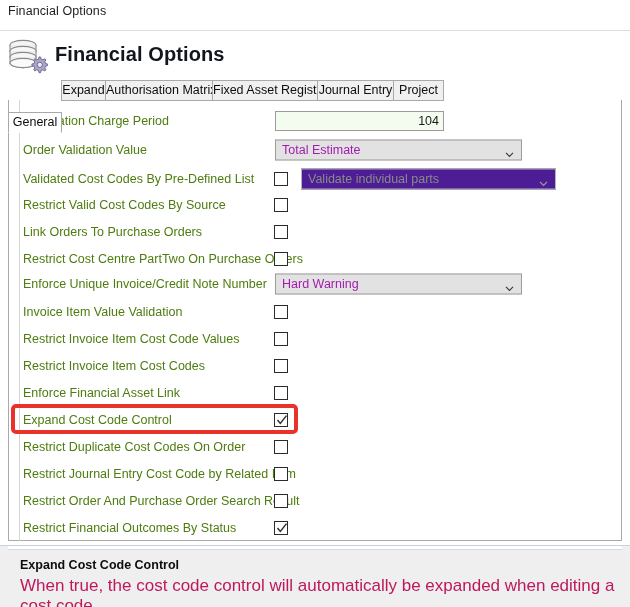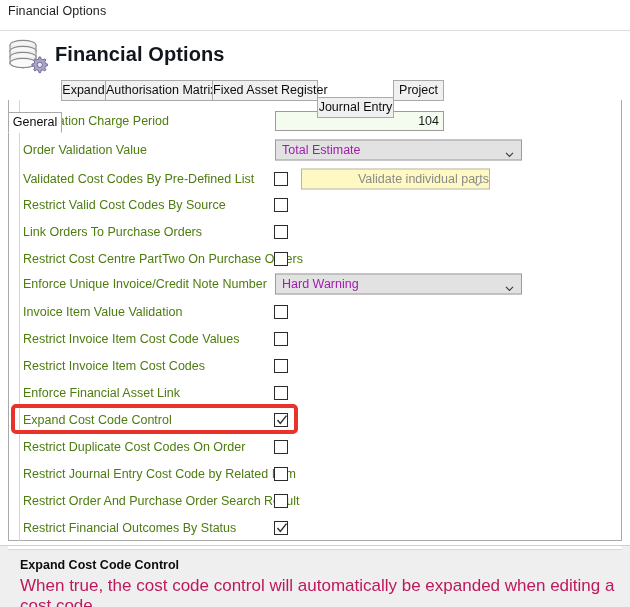--- a/index.html
+++ b/index.html
@@ -121,22 +121,22 @@
     transform: translateY(-50%);
     height: 21px;
     background: #e2e2e2;
     border: 1px solid #9b9b9b;
     font-size: 12.5px; color: #0d0d0d;
     line-height: 19px; padding-left: 6px;
     cursor: default;
   }
   .combo.enabled { left: 266px; width: 247px; background: #e2e2e2; color: #a21caf; }
   .combo.disabled {
-    left: 292px; width: 189px;
-    background: #fef9c3; border-color: #b4b4b4; color: #8a8a8a; text-align: right;
+    left: 292px; width: 255px;
+    background: #4c1d95; border-color: #b4b4b4; color: #8a8a8a;
   }
   .combo .chev {
     position: absolute; right: 7px; top: 50%;
     transform: translateY(-50%);
     width: 9px; height: 9px;
   }
 
   
   .annot-box {
     position: absolute;
@@ -205,21 +205,21 @@
     <div class="hdr-title">Financial Options</div>
   </div>
 
   <div class="tabstrip">
     <div class="tabs-underline"></div>
     <div id="tabs-host">
         <div class="tab active" style="left: 0px; width: 54px; margin-top: 32px;"><span>General</span></div>
         <div class="tab" style="left: 53px; width: 45px;"><span>Expand</span></div>
         <div class="tab" style="left: 97px; width: 108px;"><span>Authorisation Matrix</span></div>
         <div class="tab" style="left: 204px; width: 106px;"><span>Fixed Asset Register</span></div>
-        <div class="tab" style="left: 309px; width: 77px; margin-top: 17px;"><span>Journal Entry</span></div>
+        <div class="tab" style="left: 309px; width: 77px;"><span>Journal Entry</span></div>
         <div class="tab" style="left: 385px; width: 51px;"><span>Project</span></div>
       </div>
   </div>
 
   <div class="form-panel">
     <div class="inner-rail"></div>
     <div id="rows-host">
         <div class="row" style="top: 4px;">
           <div class="lbl">Generation Charge Period</div>
           <div class="txtinput">104</div>

